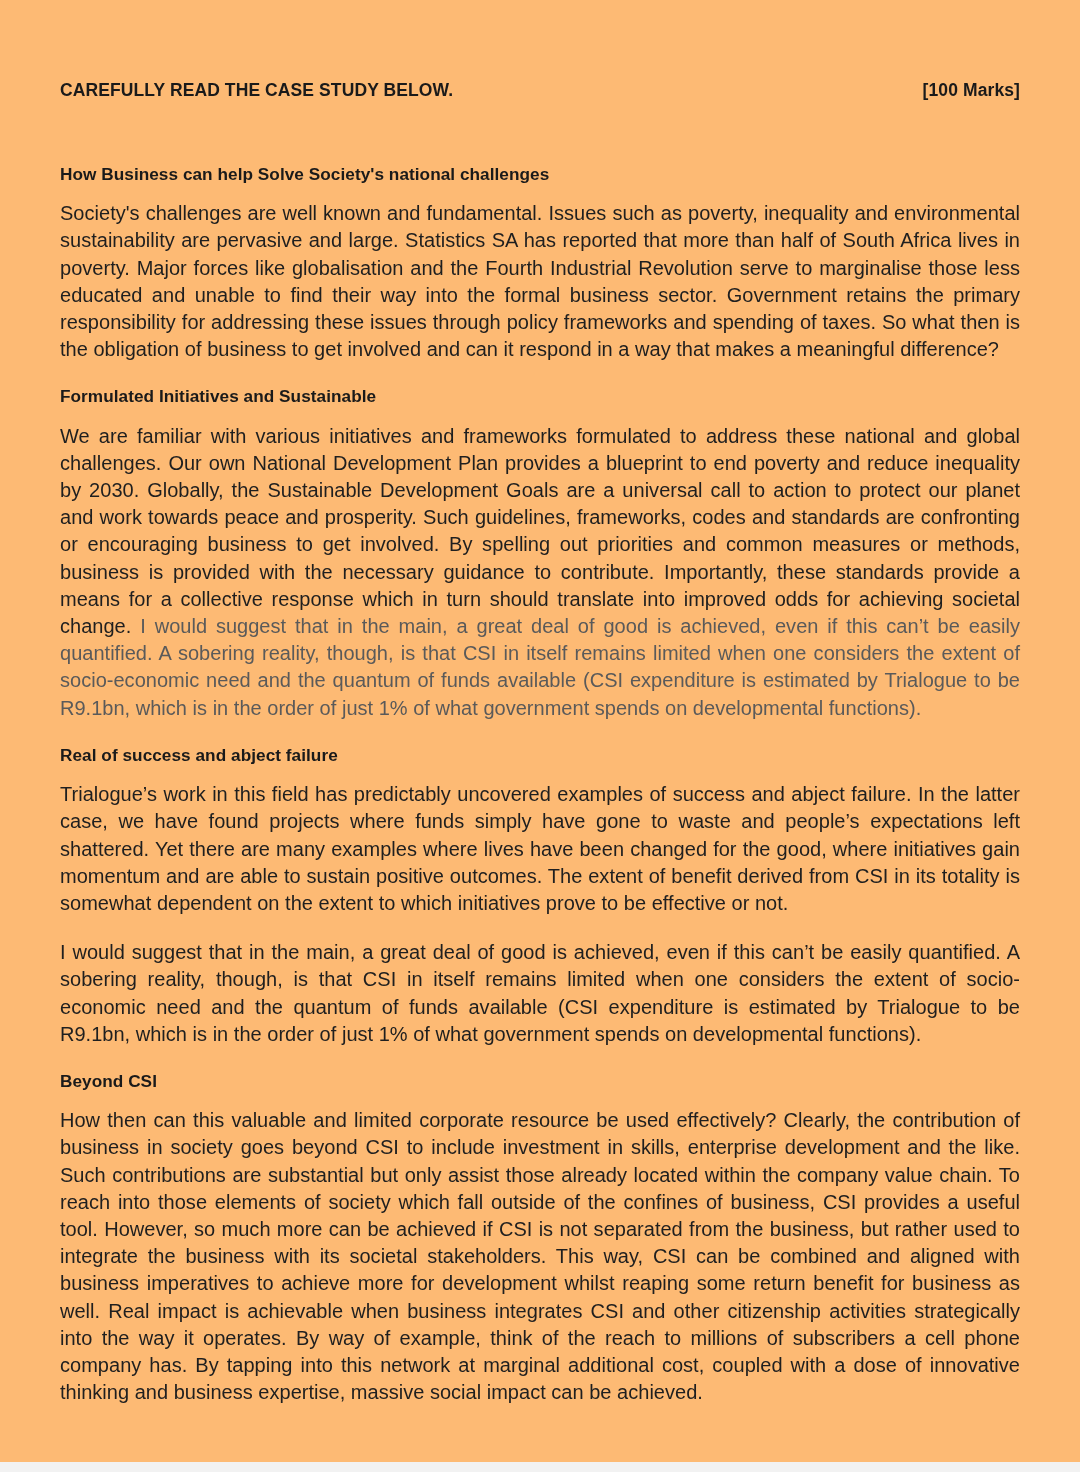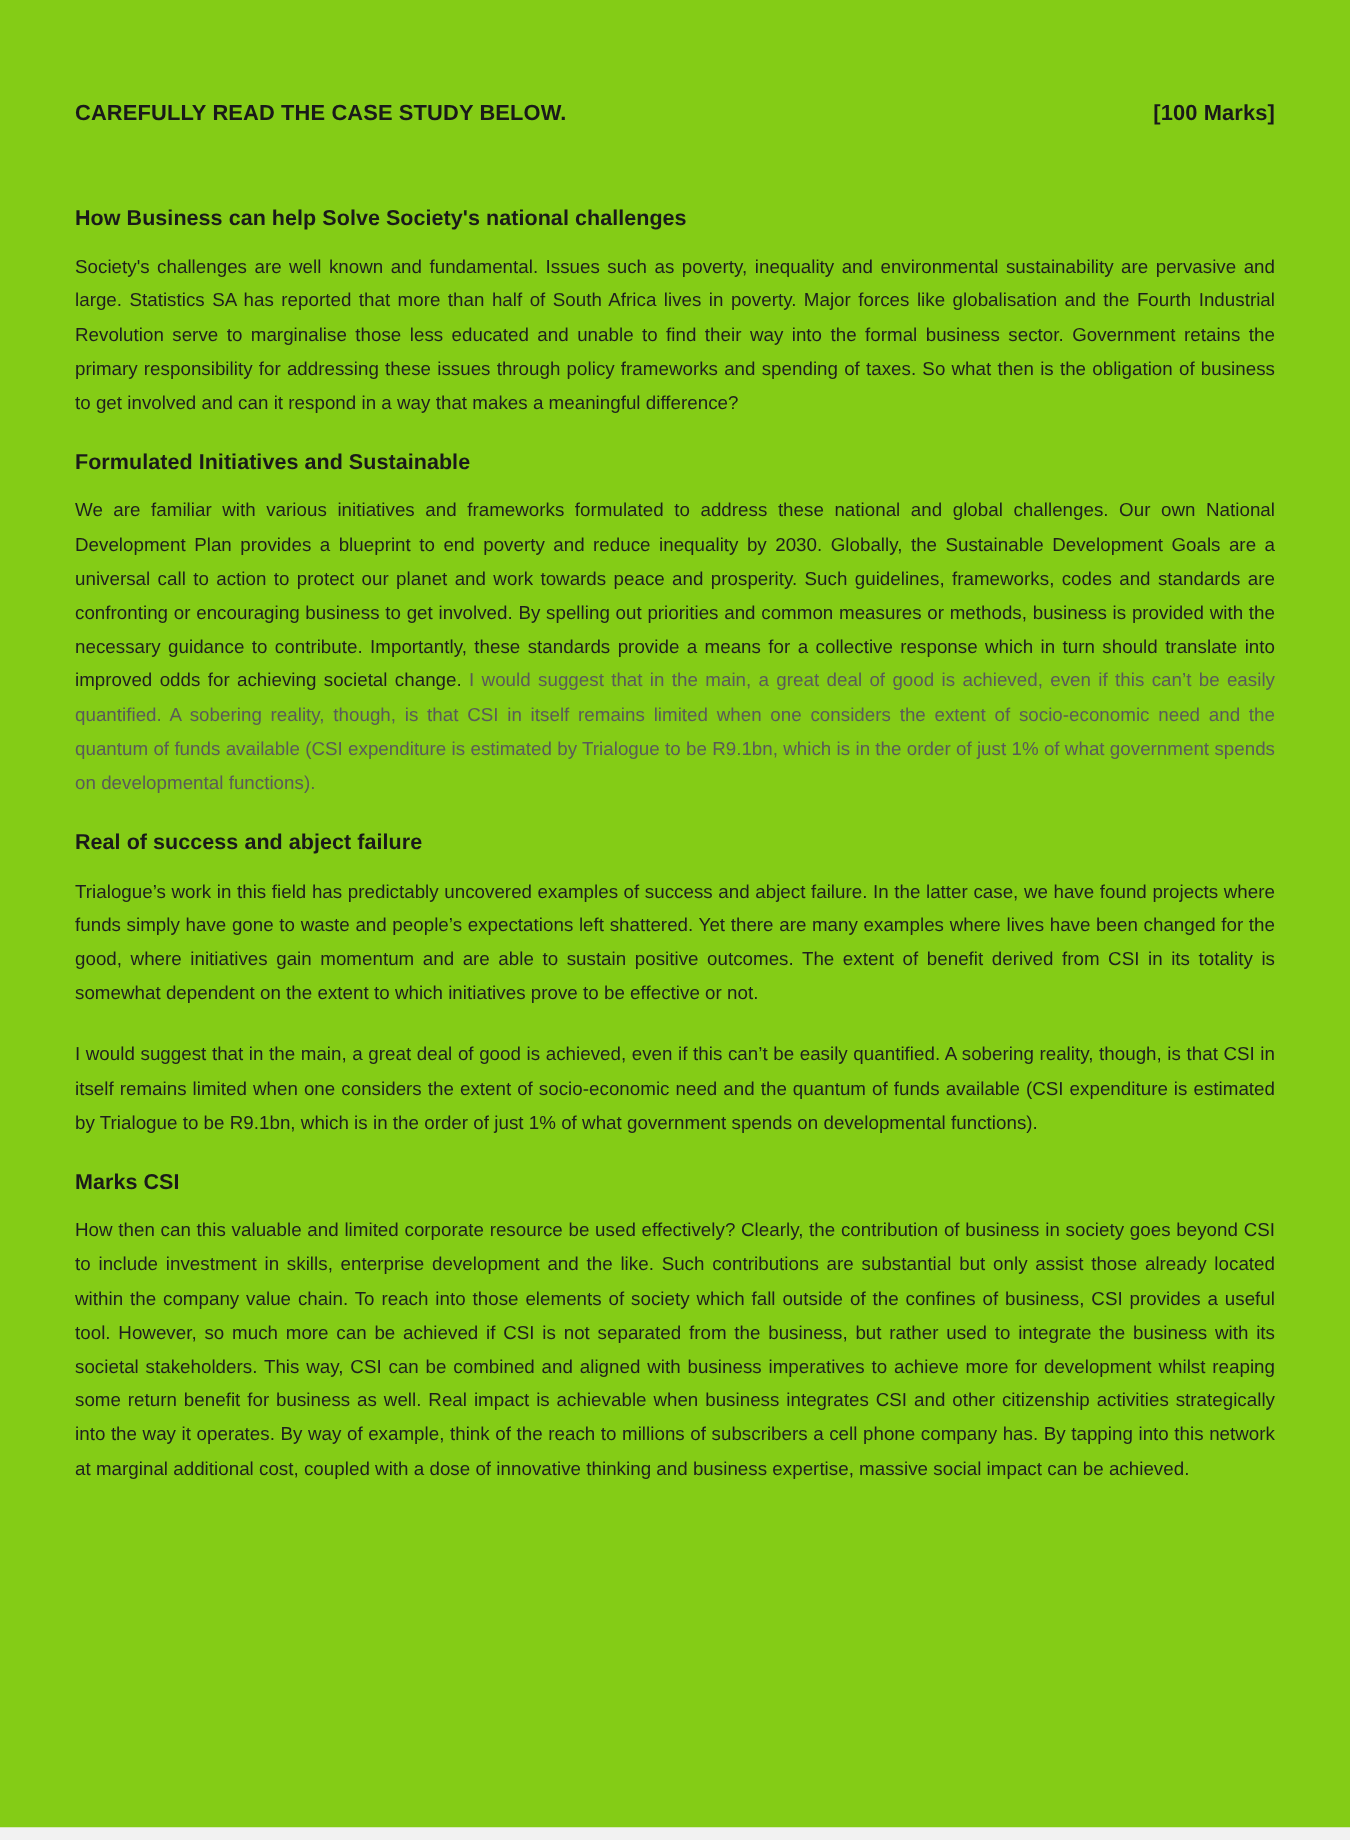--- a/index.html
+++ b/index.html
@@ -13,21 +13,21 @@
     font-family: "Liberation Sans", sans-serif;
     -webkit-font-smoothing: antialiased;
   }
 
   .page {
     position: absolute;
     left: 0;
     top: 0;
     width: 1080px;
     height: 1462px;
-    background: #84cc16;
+    background: #fdba74;
     box-sizing: border-box;
     overflow: hidden;
   }
 
   .page-inner {
     position: absolute;
     left: 60px;
     top: 0;
     width: 960px;
   }
@@ -60,21 +60,21 @@
     font-size: 17.2px;
     font-weight: bold;
     color: #1a1a1a;
     margin: 0;
     padding: 0;
     line-height: 1.35;
     letter-spacing: 0.05px;
   }
 
   p.body-text {
-    font-size: 15px;
+    font-size: 20px;
     color: #1f1f1f;
     margin: 0;
     padding: 0;
     line-height: 27.2px;
     text-align: justify;
     text-justify: inter-word;
     letter-spacing: 0.02px;
   }
   .gap-heading-para { height: 14px; }
   .gap-para-heading { height: 22px; }
@@ -120,21 +120,21 @@
       <div class="gap-para-heading"></div>
 
       <h2 class="section-heading">Real of success and abject failure</h2>
       <div class="gap-heading-para"></div>
       <p class="body-text">Trialogue’s work in this field has predictably uncovered examples of success and abject failure. In the latter case, we have found projects where funds simply have gone to waste and people’s expectations left shattered. Yet there are many examples where lives have been changed for the good, where initiatives gain momentum and are able to sustain positive outcomes. The extent of benefit derived from CSI in its totality is somewhat dependent on the extent to which initiatives prove to be effective or not.</p>
       <div class="gap-para-para"></div>
       <p class="body-text">I would suggest that in the main, a great deal of good is achieved, even if this can’t be easily quantified. A sobering reality, though, is that CSI in itself remains limited when one considers the extent of socio-economic need and the quantum of funds available (CSI expenditure is estimated by Trialogue to be R9.1bn, which is in the order of just 1% of what government spends on developmental functions).</p>
 
       <div class="gap-para-heading"></div>
 
-      <h2 class="section-heading">Marks CSI</h2>
+      <h2 class="section-heading">Beyond CSI</h2>
       <div class="gap-heading-para"></div>
       <p class="body-text">How then can this valuable and limited corporate resource be used effectively? Clearly, the contribution of business in society goes beyond CSI to include investment in skills, enterprise development and the like. Such contributions are substantial but only assist those already located within the company value chain. To reach into those elements of society which fall outside of the confines of business, CSI provides a useful tool. However, so much more can be achieved if CSI is not separated from the business, but rather used to integrate the business with its societal stakeholders. This way, CSI can be combined and aligned with business imperatives to achieve more for development whilst reaping some return benefit for business as well. Real impact is achievable when business integrates CSI and other citizenship activities strategically into the way it operates. By way of example, think of the reach to millions of subscribers a cell phone company has. By tapping into this network at marginal additional cost, coupled with a dose of innovative thinking and business expertise, massive social impact can be achieved.</p>
 
     </div>
   </div>
 </div>
 
 <div class="page-edge"></div>
 
 </body></html>

